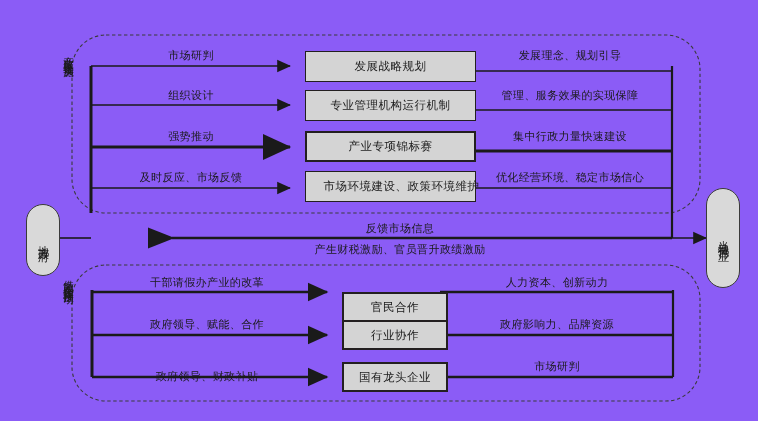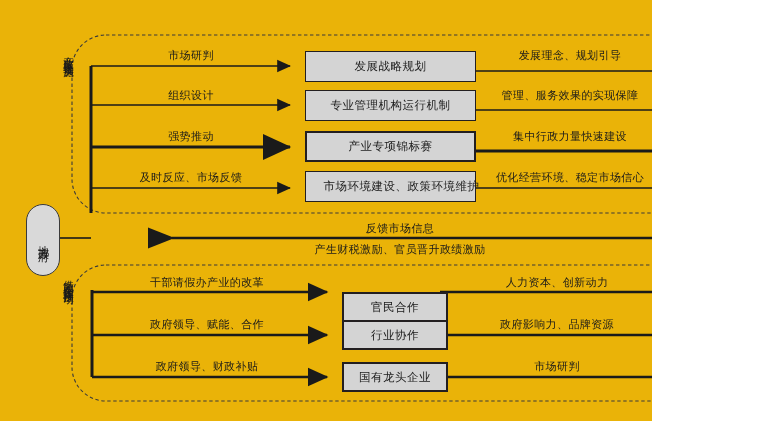--- a/index.html
+++ b/index.html
@@ -1,17 +1,17 @@
 <!DOCTYPE html>
 <html><head>
 <meta charset="utf-8">
 <style>
   html,body{margin:0;padding:0;background:#ffffff;}
   body{font-family:"DejaVu Sans","Liberation Sans",sans-serif;}
-  #stage{position:relative;width:652px;height:421px;background:#eab308;overflow:hidden;}
+  #stage{position:relative;width:758px;height:421px;background:#8b5cf6;overflow:hidden;}
   svg#wires{position:absolute;left:0;top:0;width:758px;height:421px;}
   .node{position:absolute;box-sizing:border-box;background:#d4d4d4;border:1.6px solid #231f20;
         display:flex;align-items:center;justify-content:center;
         font-size:11.5px;color:#1a1a1a;letter-spacing:.5px;white-space:nowrap;margin-left:8px;}
   .node.strong{border-width:2.2px;}
   .caplabel{position:absolute;box-sizing:border-box;background:#d9d9d9;border:1.4px solid #3a3a3a;
             border-radius:18px;display:flex;align-items:center;justify-content:center;}
   .vtext{writing-mode:vertical-rl;text-orientation:upright;font-size:11px;color:#1a1a1a;
          letter-spacing:2px;line-height:1;white-space:nowrap;}
   .sectlabel{position:absolute;writing-mode:vertical-rl;text-orientation:upright;
@@ -98,21 +98,21 @@
   <div class="edge c" style="left:570px;top:48px;">发展理念、规划引导</div>
   <div class="edge c" style="left:570px;top:88px;">管理、服务效果的实现保障</div>
   <div class="edge c" style="left:570px;top:129px;">集中行政力量快速建设</div>
   <div class="edge c" style="left:570px;top:170px;">优化经营环境、稳定市场信心</div>
 
   <div class="edge c" style="left:400px;top:221px;">反馈市场信息</div>
   <div class="edge c" style="left:400px;top:242px;">产生财税激励、官员晋升政绩激励</div>
 
   <div class="edge c" style="left:207px;top:275px;">干部请假办产业的改革</div>
   <div class="edge c" style="left:207px;top:317px;">政府领导、赋能、合作</div>
-  <div class="edge c" style="left:207px;top:359px;">政府领导、财政补贴</div>
+  <div class="edge c" style="left:207px;top:369px;">政府领导、财政补贴</div>
 
   <div class="node strong" style="left:334px;top:292px;width:106px;height:30px;">官民合作</div>
   <div class="node strong" style="left:334px;top:320px;width:106px;height:30px;">行业协作</div>
   <div class="node strong" style="left:334px;top:362px;width:106px;height:30px;">国有龙头企业</div>
 
   <div class="edge c" style="left:557px;top:275px;">人力资本、创新动力</div>
   <div class="edge c" style="left:557px;top:317px;">政府影响力、品牌资源</div>
   <div class="edge c" style="left:557px;top:359px;">市场研判</div>
 
 </div>

